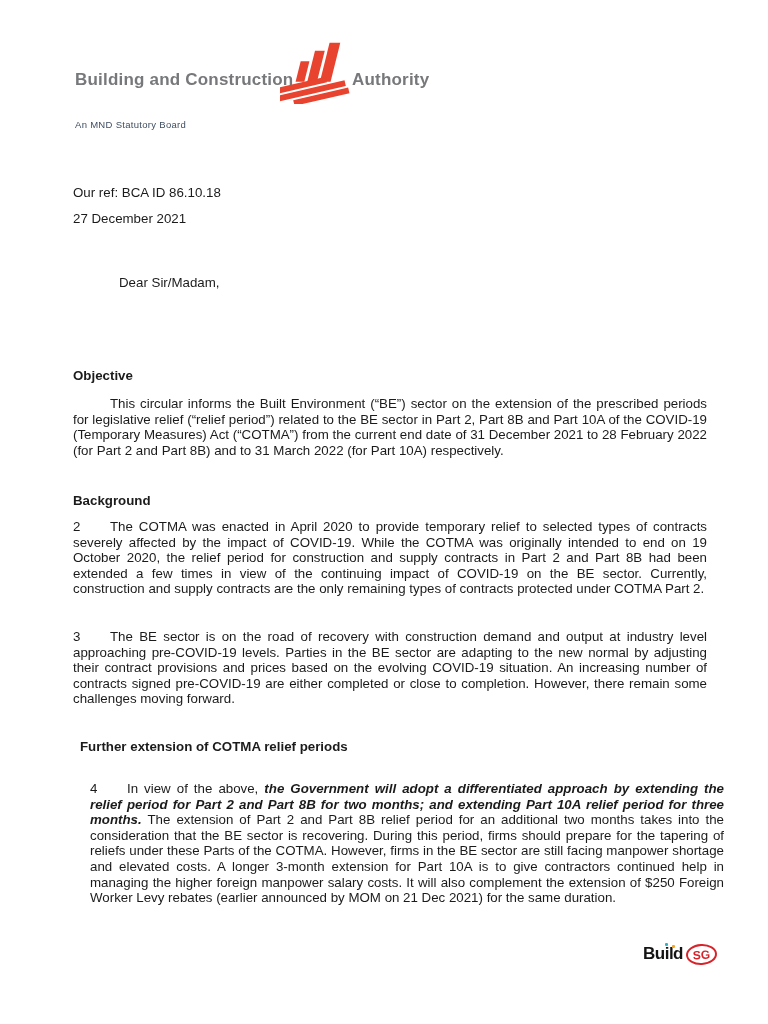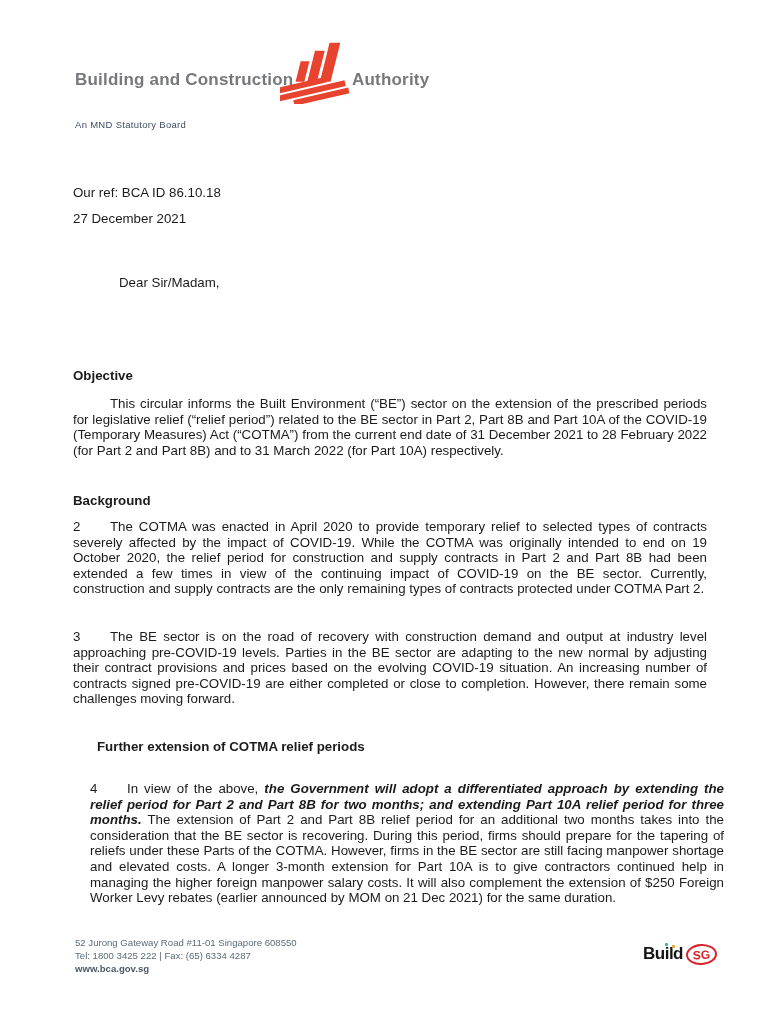--- a/index.html
+++ b/index.html
@@ -33,21 +33,21 @@
   .date-line{left:73px;top:211px;}
   .salutation{left:73px;top:275px;margin-left:46px;}
 
   
   .subject{left:73px;top:302px;line-height:16px;}
   .h-objective{left:73px;top:368px;}
   .p-objective{left:73px;top:396px;text-indent:37px;}
   .h-background{left:73px;top:493px;}
   .p-2{left:73px;top:519px;}
   .p-3{left:73px;top:629px;}
-  .h-further{left:90px;top:739px;padding-left:7px;}
+  .h-further{left:73px;top:739px;padding-left:7px;}
   .p-4{left:73px;top:764px;}
   .pnum{display:inline-block;width:37px;}
   .emph{font-weight:bold;font-style:italic;}
 
   
   .footer-block{
     left:75px;top:937px;font-size:9.6px;line-height:12.8px;color:#5b6b7a;
   }
   .footer-web{font-weight:bold;color:#4c5a66;}
   .buildsg{
@@ -114,25 +114,20 @@
   <p class="abs body-text just content-w p-3" style="margin:0">
     <span class="pnum">3</span><span>The BE sector is on the road of recovery with construction demand and output at industry level approaching pre-COVID-19 levels. Parties in the BE sector are adapting to the new normal by adjusting their contract provisions and prices based on the evolving COVID-19 situation. An increasing number of contracts signed pre-COVID-19 are either completed or close to completion. However, there remain some challenges moving forward.</span>
   </p>
 
   <div class="abs body-text bold h-further">Further extension of COTMA relief periods</div>
 
   <p class="abs body-text just content-w p-4" style="margin:17px">
     <span class="pnum">4</span><span>In view of the above, </span><span class="emph">the Government will adopt a differentiated approach by extending the relief period for Part 2 and Part 8B for two months; and extending Part 10A relief period for three months.</span><span> The extension of Part 2 and Part 8B relief period for an additional two months takes into the consideration that the BE sector is recovering.  During this period, firms should prepare for the tapering of reliefs under these Parts of the COTMA. However, firms in the BE sector are still facing manpower shortage and elevated costs. A longer 3-month extension for Part 10A is to give contractors continued help in managing the higher foreign manpower salary costs. It will also complement the extension of $250 Foreign Worker Levy rebates (earlier announced by MOM on 21 Dec 2021) for the same duration.</span>
   </p>
 
-  <div class="abs footer-block">
-    <div>52 Jurong Gateway Road #11-01 Singapore 608550</div>
-    <div>Tel: 1800 3425 222  |  Fax: (65) 6334 4287</div>
-    <div class="footer-web">www.bca.gov.sg</div>
-  </div>
 
   <div class="abs buildsg">
     <span class="buildsg-build">
       <span>Build</span>
       <span class="confetti c1"></span>
       <span class="confetti c2"></span>
     </span>
     <span class="buildsg-badge">
       <span>SG</span>
     </span>

